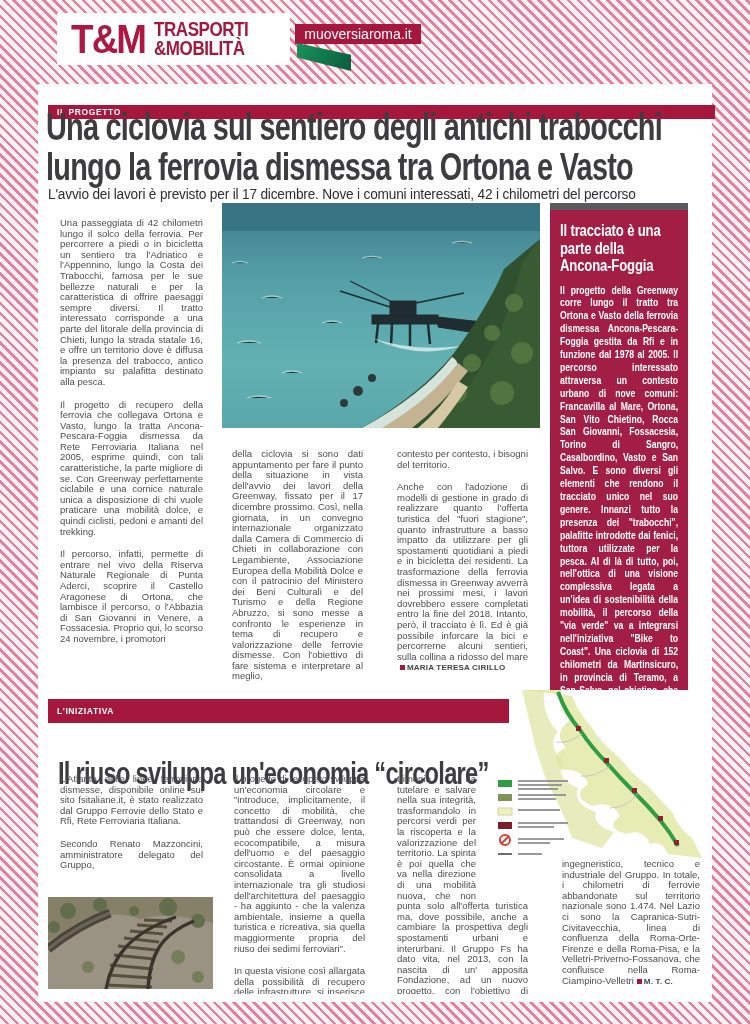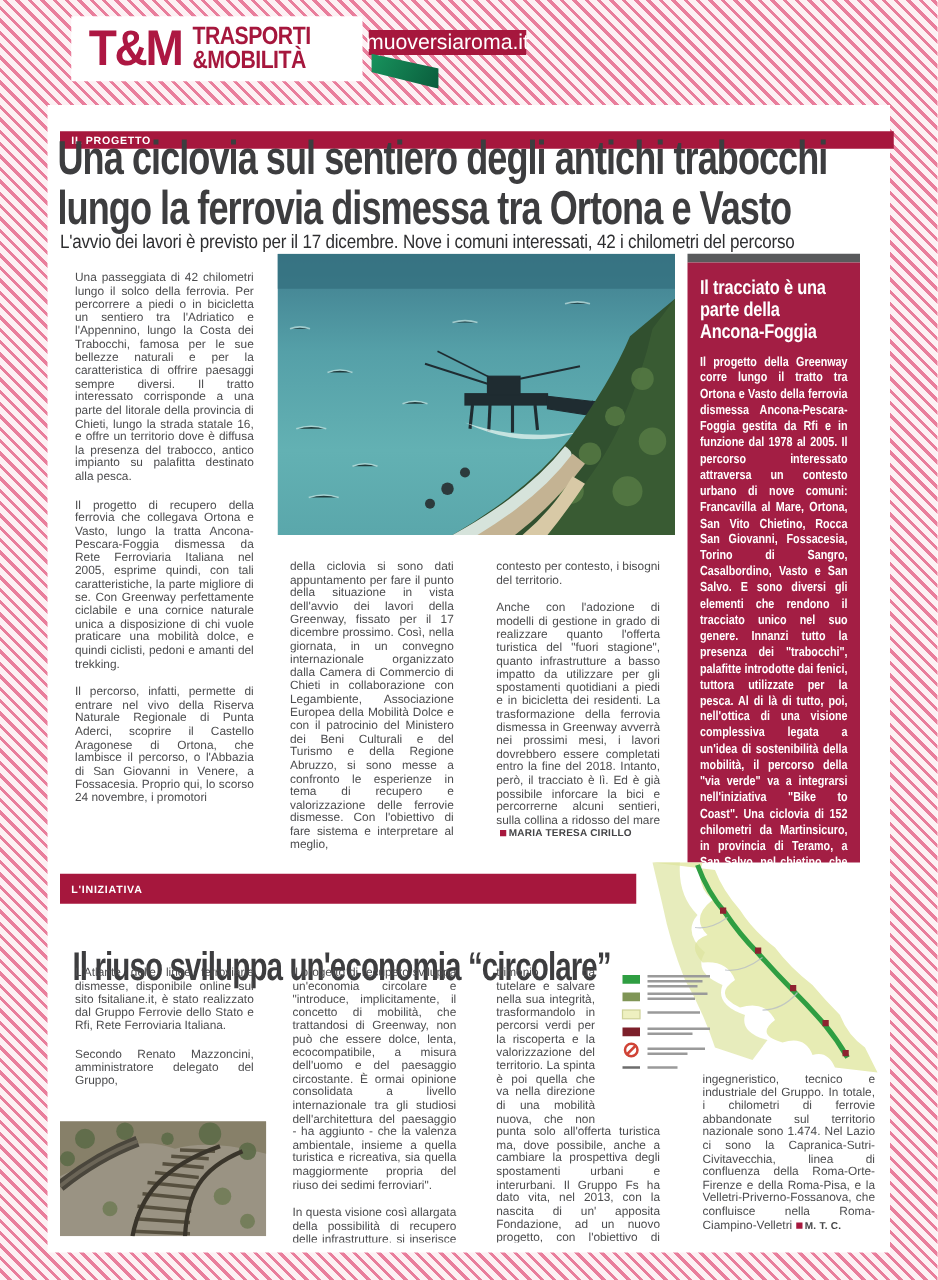--- a/index.html
+++ b/index.html
@@ -20,21 +20,21 @@
   .byline{font-weight:bold;font-size:8px;color:#454547;letter-spacing:.2px;}
   .sidebox{background:#a31e44;color:#fff;padding:10px 10px 12px 10px;box-sizing:border-box;}
   .sidebox-inner{transform:scaleX(.82);transform-origin:0 0;width:122%;}
   .sidebox h3{margin:2px 0 9px 0;font-size:16px;line-height:17.5px;letter-spacing:-.2px;}
   .sidebox p{margin:0;font-weight:bold;font-size:10.5px;line-height:12.9px;text-align:justify;}
   .sig{font-style:italic;font-weight:bold;}
   .logo-box{background:#fff;display:flex;align-items:center;padding-left:10px;box-sizing:border-box;}
   .tm{color:#ad1742;font-weight:bold;font-size:40px;letter-spacing:-2px;transform:scaleX(.92);transform-origin:0 50%;}
   .logo-lines{color:#a6173d;font-weight:bold;font-size:20px;line-height:19px;letter-spacing:-.5px;
               transform:scaleX(.85);transform-origin:0 50%;margin-left:2px;}
-  .badge{background:#a6173d;color:#fff;font-size:17px;display:flex;align-items:center;justify-content:center;}
+  .badge{background:#a6173d;color:#fff;font-size:14px;display:flex;align-items:center;justify-content:center;}
   .ribbon{background:linear-gradient(120deg,#18935d,#0a5c3c);
           clip-path:polygon(0 0,100% 42%,100% 100%,0 52%);}
   .graybar{background:#595a5c;}
   .spacer-right{float:right;width:52px;height:122px;}
   .t2{color:#3d3d3f;font-weight:bold;font-size:32px;line-height:34px;white-space:nowrap;
       transform:scaleX(.74);transform-origin:0 0;letter-spacing:-1px;}
 </style>
 </head>
 <body>
 

